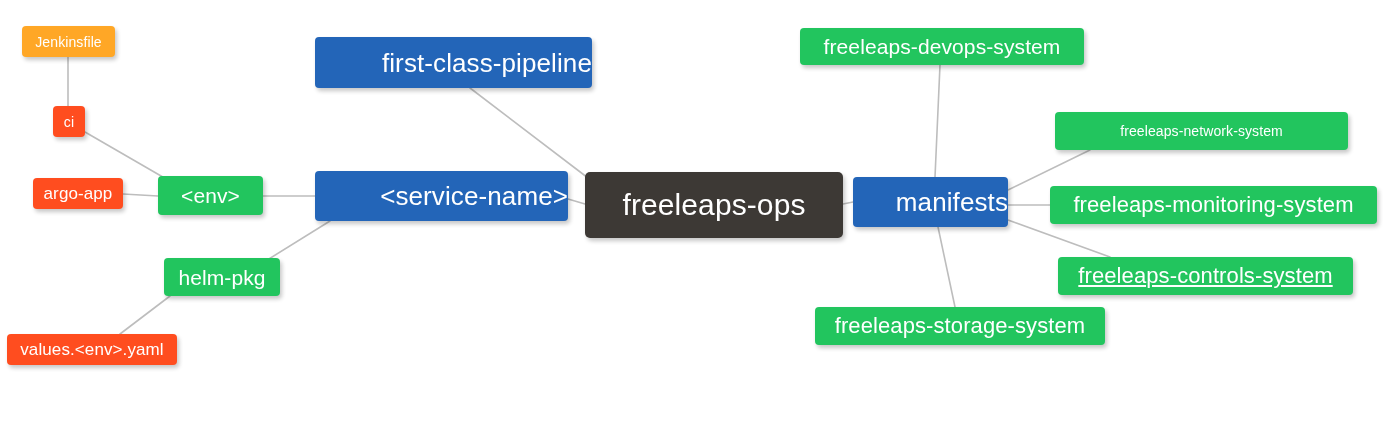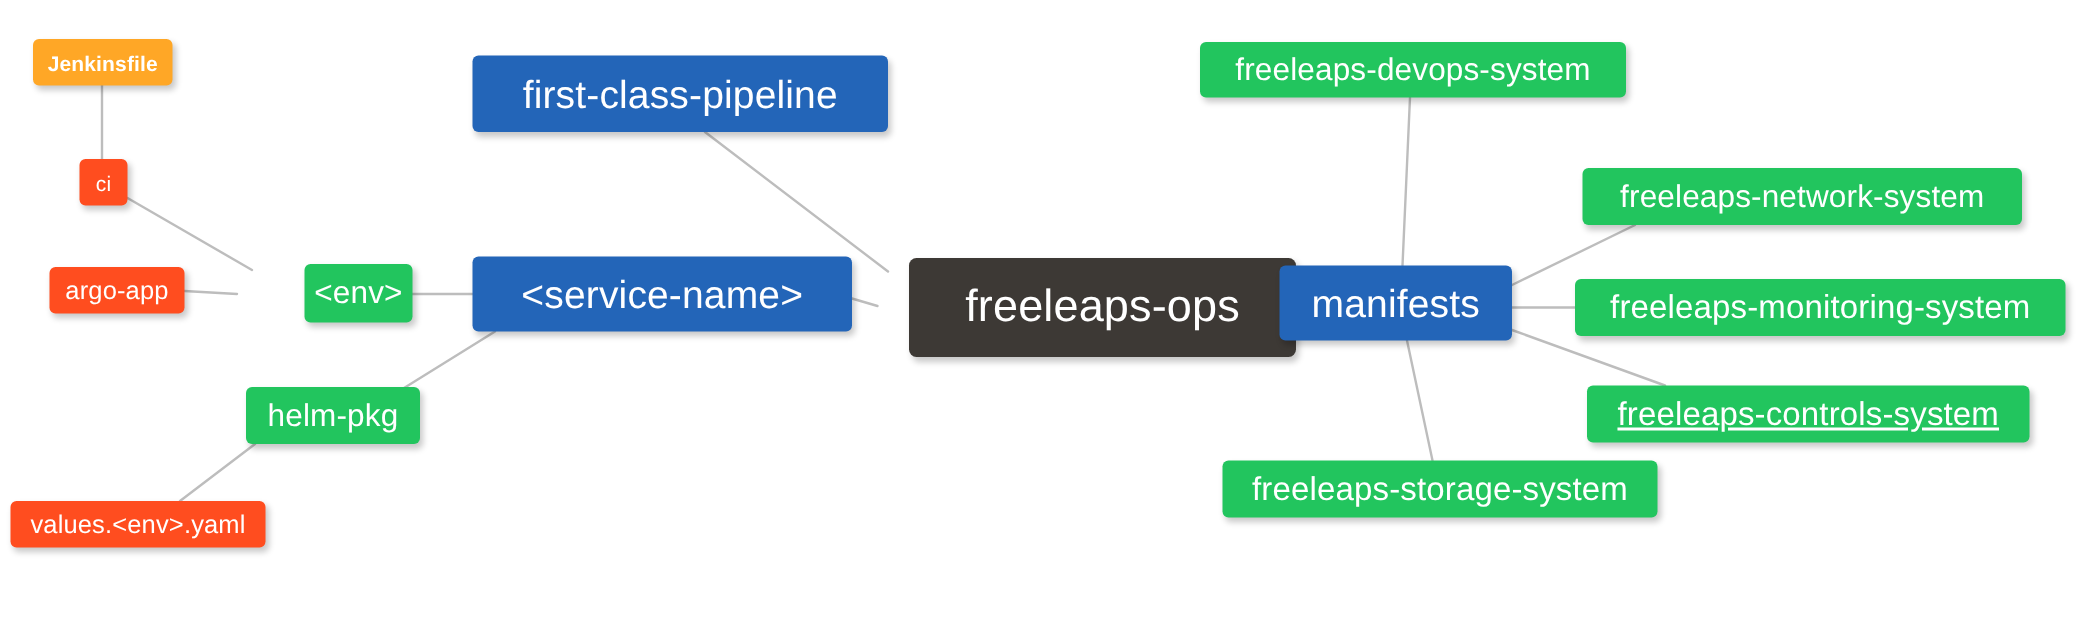--- a/index.html
+++ b/index.html
@@ -38,21 +38,21 @@
     box-shadow: 2px 3px 4px rgba(0,0,0,0.22);
     line-height: 1;
     letter-spacing: 0.1px;
     text-align: center;
     user-select: none;
   }
   .node.root {
     background: #3d3935;
     border-radius: 5px;
   }
-  .node.blue   { background: #2365b8; }
+  .node.blue   { background: #2365b8; justify-content: flex-end; }
   .node.green  { background: #22c55e; }
   .node.orange { background: #ffa726; }
   .node.red    { background: #ff4d1f; text-align: center; }
 </style>
 </head>
 <body>
 
 <div id="mindmap">
   <svg id="edge-layer" viewBox="0 0 1390 421" xmlns="http://www.w3.org/2000/svg">
       <line x1="592" y1="181" x2="470" y2="88" stroke="#bdbdbd" stroke-width="1.6" stroke-linecap="round"></line>
@@ -64,54 +64,54 @@
       <line x1="158" y1="196" x2="123" y2="194" stroke="#bdbdbd" stroke-width="1.6" stroke-linecap="round"></line>
       <line x1="68" y1="106" x2="68" y2="57" stroke="#bdbdbd" stroke-width="1.6" stroke-linecap="round"></line>
       <line x1="170" y1="296" x2="120" y2="334" stroke="#bdbdbd" stroke-width="1.6" stroke-linecap="round"></line>
       <line x1="935" y1="177" x2="940" y2="65" stroke="#bdbdbd" stroke-width="1.6" stroke-linecap="round"></line>
       <line x1="1008" y1="190" x2="1090" y2="150" stroke="#bdbdbd" stroke-width="1.6" stroke-linecap="round"></line>
       <line x1="1008" y1="205" x2="1050" y2="205" stroke="#bdbdbd" stroke-width="1.6" stroke-linecap="round"></line>
       <line x1="1008" y1="220" x2="1110" y2="257" stroke="#bdbdbd" stroke-width="1.6" stroke-linecap="round"></line>
       <line x1="938" y1="227" x2="955" y2="307" stroke="#bdbdbd" stroke-width="1.6" stroke-linecap="round"></line>
     </svg>
   <div id="node-layer">
-      <div class="node root" style="left: 585px; top: 172px; width: 258px; height: 66px; font-size: 30px; margin-left: 21px;">
+      <div class="node root" style="left: 585px; top: 172px; width: 258px; height: 66px; font-size: 30px;">
         <span>freeleaps-ops</span>
       </div>
       <div class="node blue" style="left: 315px; top: 37px; width: 277px; height: 51px; font-size: 26px;">
         <span>first-class-pipeline</span>
       </div>
       <div class="node blue" style="left: 315px; top: 171px; width: 253px; height: 50px; font-size: 26px;">
         <span>&lt;service-name&gt;</span>
       </div>
       <div class="node blue" style="left: 853px; top: 177px; width: 155px; height: 50px; font-size: 26px;">
         <span>manifests</span>
       </div>
-      <div class="node green" style="left: 158px; top: 176px; width: 72px; height: 39px; font-size: 21px; margin-left: 45px;">
+      <div class="node green" style="left: 158px; top: 176px; width: 105px; height: 39px; font-size: 21px;">
         <span>&lt;env&gt;</span>
       </div>
       <div class="node green" style="left: 148px; top: 258px; width: 116px; height: 38px; font-size: 21px; margin-left: 16px;">
         <span>helm-pkg</span>
       </div>
-      <div class="node orange" style="left: 22px; top: 26px; width: 93px; height: 31px; font-size: 14px; font-weight: bold;">
+      <div class="node orange" style="left: 22px; top: 26px; width: 93px; height: 31px; font-size: 14px;">
         <span>Jenkinsfile</span>
       </div>
       <div class="node red" style="left: 53px; top: 106px; width: 32px; height: 31px; font-size: 14px;">
         <span>ci</span>
       </div>
       <div class="node red" style="left: 33px; top: 178px; width: 90px; height: 31px; font-size: 17px;">
         <span>argo-app</span>
       </div>
       <div class="node red" style="left: 7px; top: 334px; width: 170px; height: 31px; font-size: 17px;">
         <span>values.&lt;env&gt;.yaml</span>
       </div>
       <div class="node green" style="left: 800px; top: 28px; width: 284px; height: 37px; font-size: 21px;">
         <span>freeleaps-devops-system</span>
       </div>
-      <div class="node green" style="left: 1055px; top: 112px; width: 293px; height: 38px; font-size: 21px;">
+      <div class="node green" style="left: 1055px; top: 112px; width: 293px; height: 38px; font-size: 14px;">
         <span>freeleaps-network-system</span>
       </div>
       <div class="node green" style="left: 1050px; top: 186px; width: 327px; height: 38px; font-size: 22px;">
         <span>freeleaps-monitoring-system</span>
       </div>
       <div class="node green" style="left: 1058px; top: 257px; width: 295px; height: 38px; font-size: 22px; text-decoration: underline;">
         <span>freeleaps-controls-system</span>
       </div>
       <div class="node green" style="left: 815px; top: 307px; width: 290px; height: 38px; font-size: 22px;">
         <span>freeleaps-storage-system</span>

